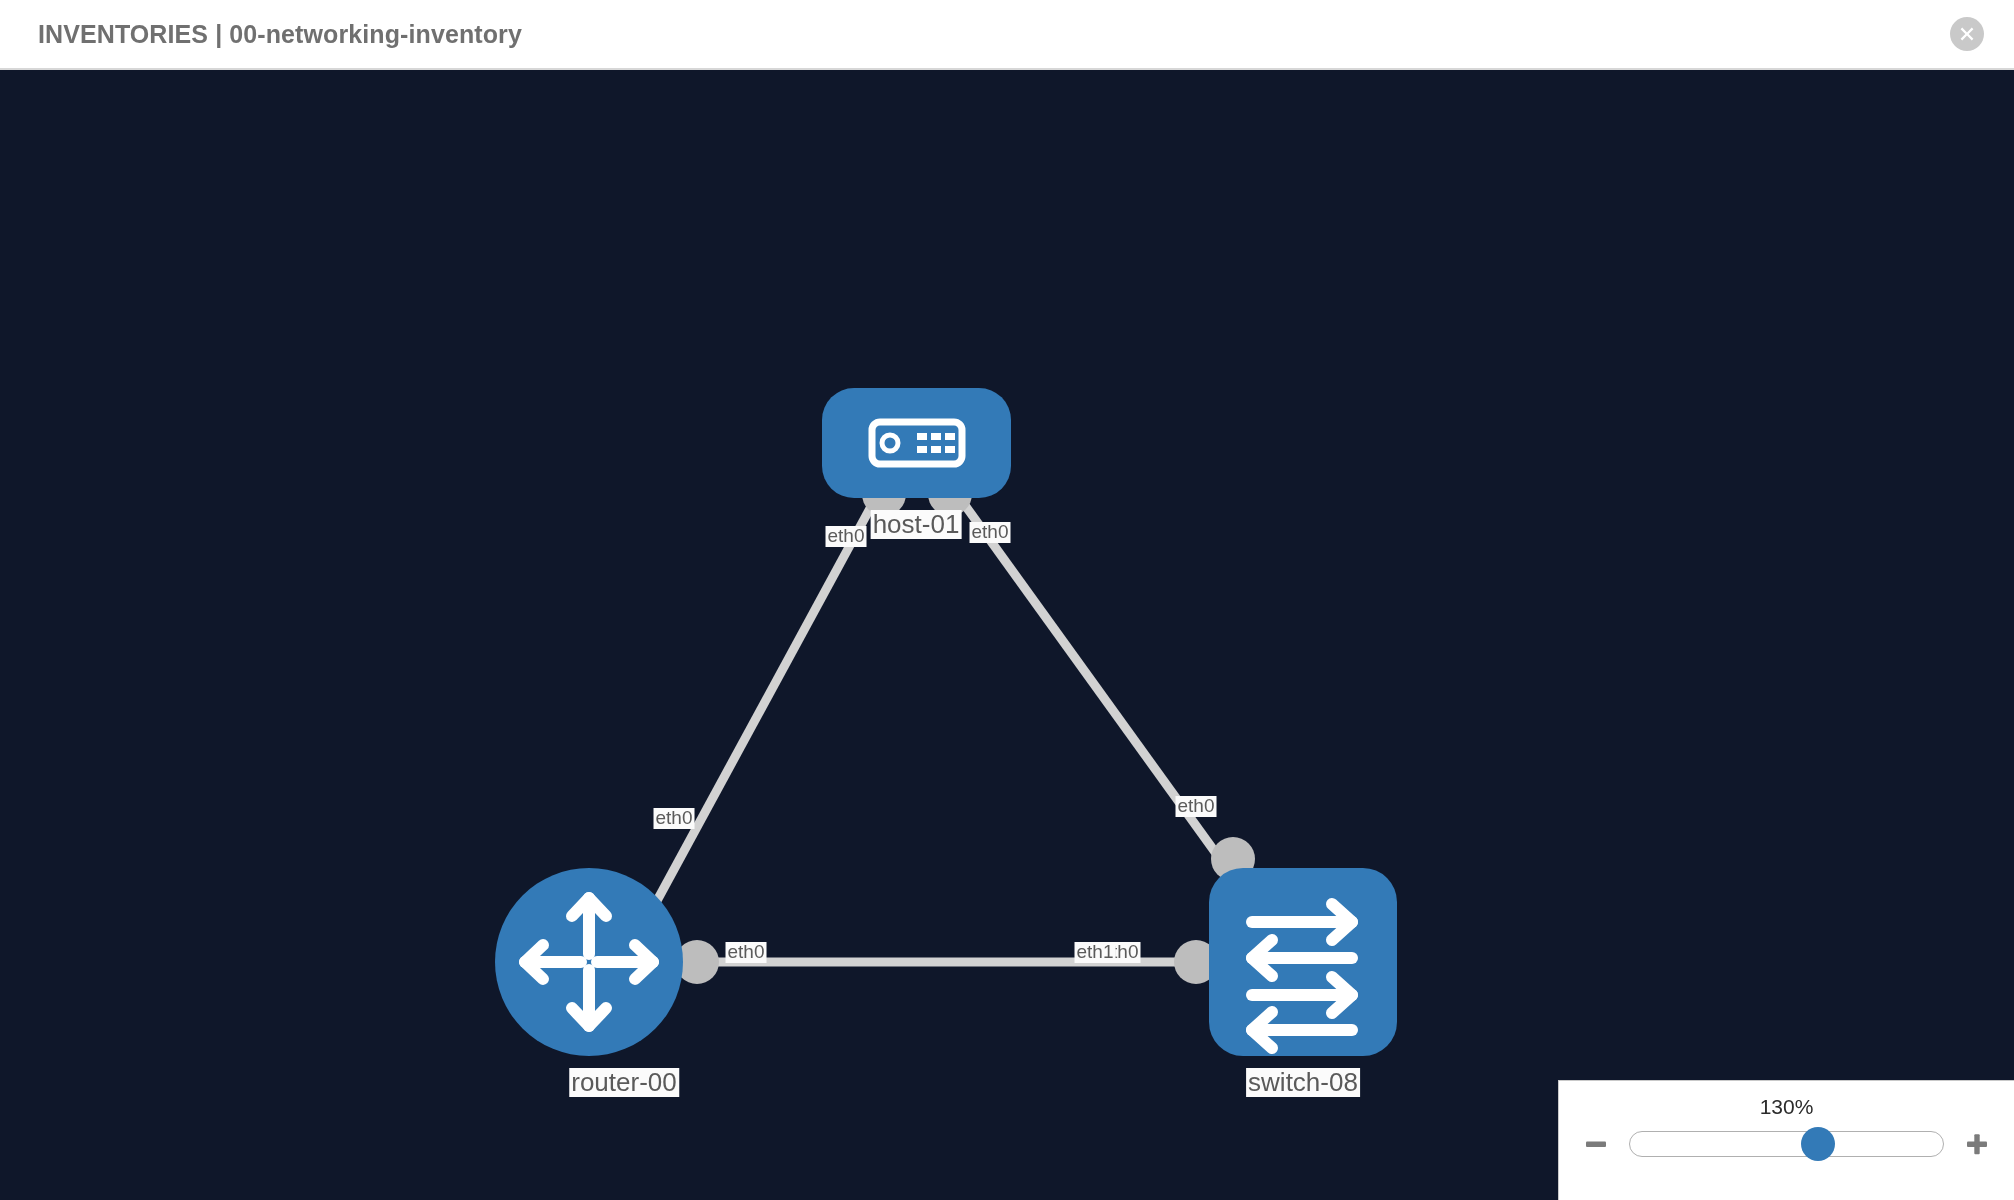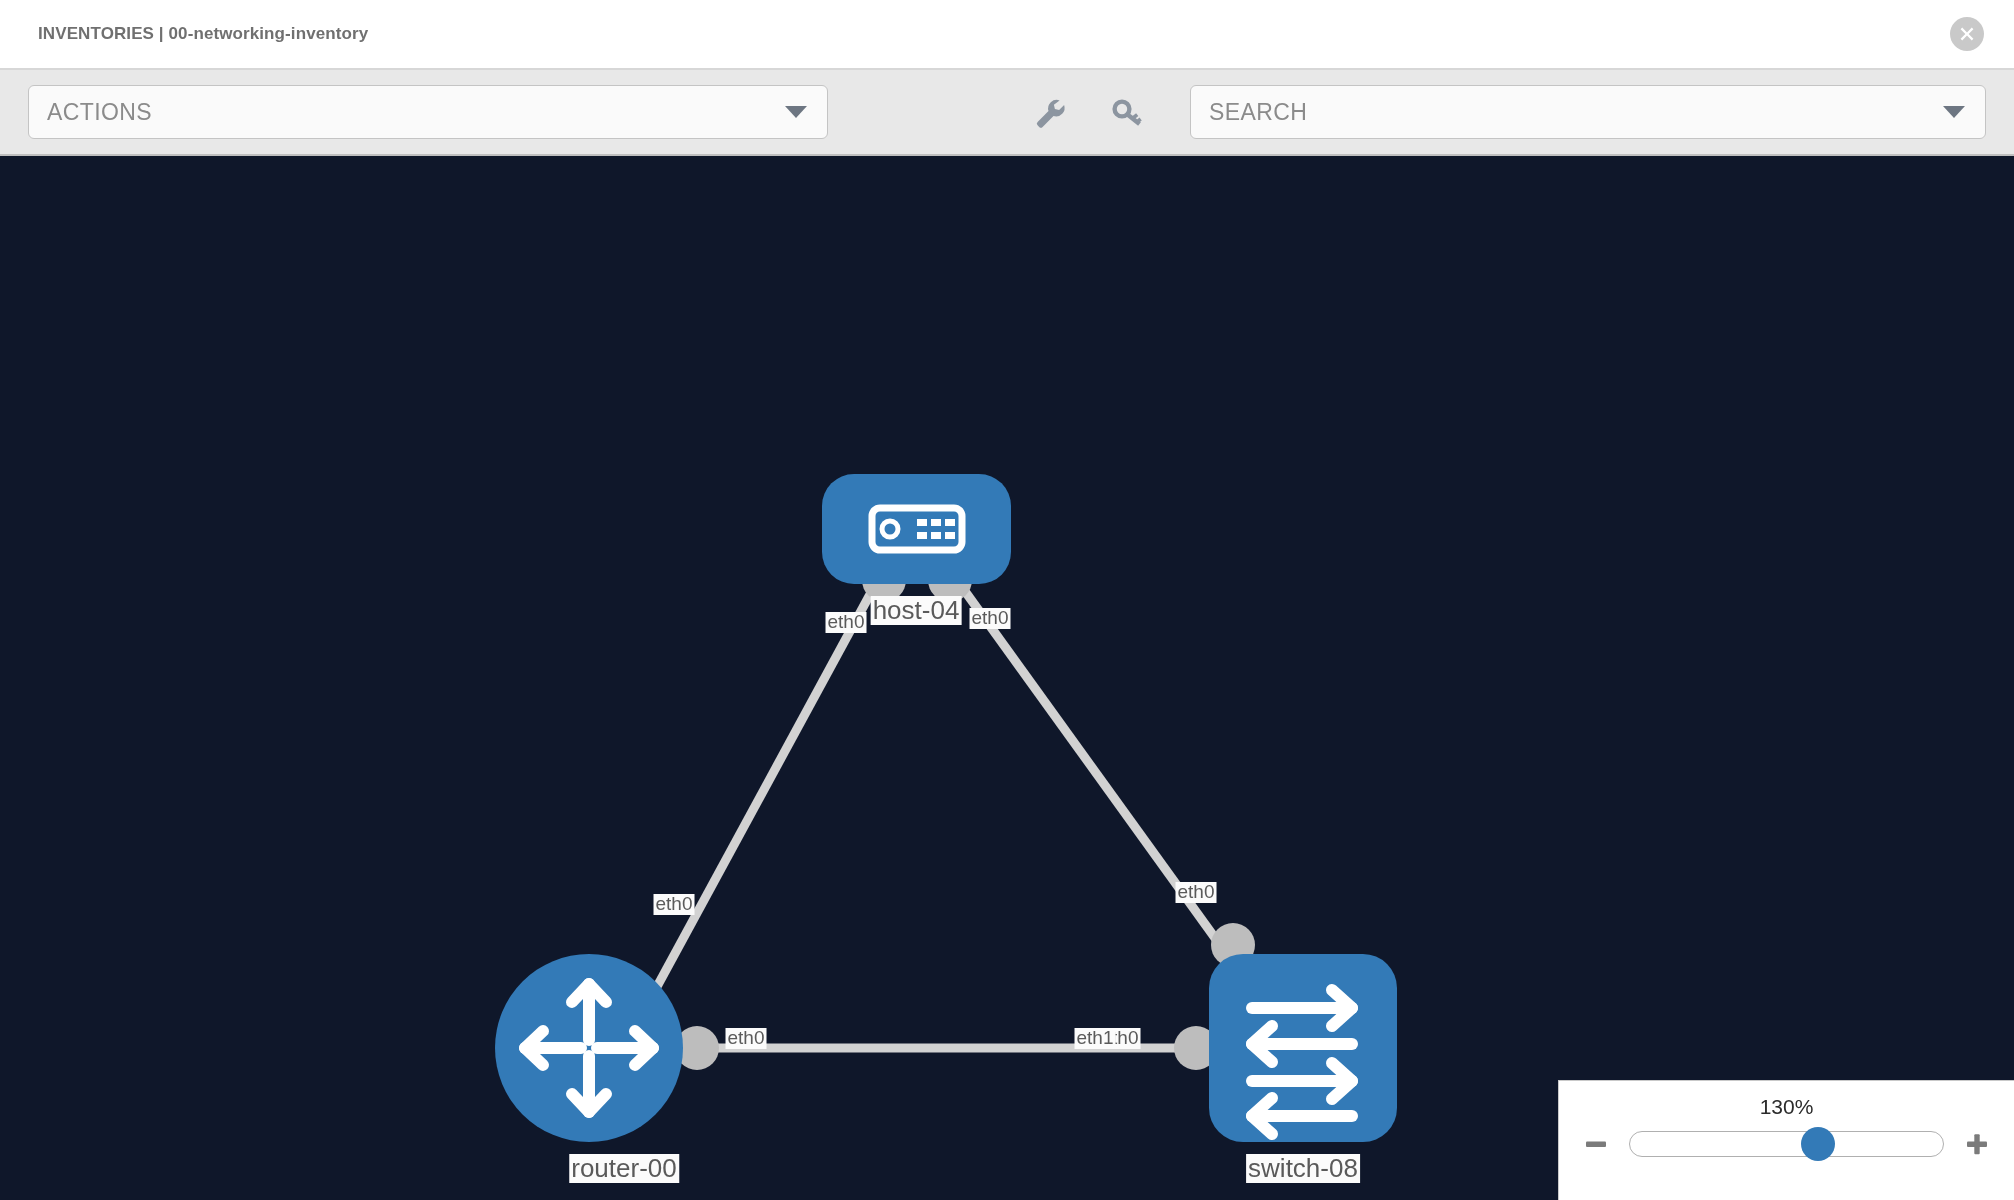--- a/index.html
+++ b/index.html
@@ -27,21 +27,21 @@
     position: relative;
     height: 70px;
     flex: 0 0 70px;
     background: #ffffff;
     border-bottom: 2px solid #d7d7d7;
     display: flex;
     align-items: center;
   }
   .header-title {
     margin-left: 38px;
-    font-size: 17px;
+    font-size: 25px;
     font-weight: bold;
     color: #707070;
     letter-spacing: 0.1px;
     white-space: nowrap;
   }
   .close-btn {
     position: absolute;
     right: 30px;
     top: 50%;
     transform: translateY(-50%);
@@ -233,48 +233,20 @@
 
   <div class="header">
     <div class="header-title">INVENTORIES | 00-networking-inventory</div>
     <button class="close-btn">
       <svg width="20" height="20" viewBox="0 0 20 20">
         <path d="M5.2 3.6 L10 8.4 L14.8 3.6 L16.4 5.2 L11.6 10 L16.4 14.8 L14.8 16.4 L10 11.6 L5.2 16.4 L3.6 14.8 L8.4 10 L3.6 5.2 Z" fill="#ffffff"></path>
       </svg>
     </button>
   </div>
 
-  <div class="toolbar">
-
-    <div class="actions-select">
-      <span class="label">ACTIONS</span>
-      <span class="caret"></span>
-    </div>
-
-    <div class="tool-icons">
-      <button class="tool-icon">
-        <svg width="36" height="36" viewBox="0 0 36 36">
-          <path d="M28.6 6.4 a8.6 8.6 0 0 0 -11.1 10.6 L6.6 27.9 a2.4 2.4 0 0 0 0 3.4 l1.6 1.6 a2.4 2.4 0 0 0 3.4 0 L22.5 22 a8.6 8.6 0 0 0 10.6 -11.1 l-5.0 5.0 l-4.2 -1.0 l-1.0 -4.2 Z" fill="#8c95a0"></path>
-        </svg>
-      </button>
-      <button class="tool-icon">
-        <svg width="36" height="36" viewBox="0 0 36 36">
-          <circle cx="13" cy="15" r="7.4" fill="none" stroke="#8c95a0" stroke-width="4.4"></circle>
-          <path d="M18.2 20.2 L30.5 30.0" stroke="#8c95a0" stroke-width="4.4" stroke-linecap="butt"></path>
-          <path d="M24.0 24.0 L28.2 20.6" stroke="#8c95a0" stroke-width="3.6" stroke-linecap="butt"></path>
-          <path d="M28.4 27.6 L31.6 25.0" stroke="#8c95a0" stroke-width="3.6" stroke-linecap="butt"></path>
-        </svg>
-      </button>
-    </div>
-
-    <div class="search-select">
-      <span class="label" placeholder="SEARCH">SEARCH</span>
-      <span class="caret"></span>
-    </div>
-  </div>
 
   <div class="canvas">
 
     <svg class="topology" viewBox="0 0 2014 1042">
 
       <g>
         <line x1="880" y1="420" x2="640" y2="862" stroke="#d2d2d2" stroke-width="9"></line>
         <line x1="954" y1="420" x2="1228" y2="800" stroke="#d2d2d2" stroke-width="9"></line>
         <line x1="660" y1="892" x2="1215" y2="892" stroke="#d2d2d2" stroke-width="9"></line>
       </g>
@@ -331,21 +303,21 @@
     </svg>
 
     <div class="iface-label" style="left:846px;  top:456px;">eth0</div>
     <div class="iface-label" style="left:990px;  top:452px;">eth0</div>
     <div class="iface-label" style="left:674px;  top:738px;">eth0</div>
     <div class="iface-label" style="left:1196px; top:726px;">eth0</div>
     <div class="iface-label" style="left:746px;  top:872px;">eth0</div>
     <div class="iface-label" style="left:1120px; top:872px;">eth0</div>
     <div class="iface-label" style="left:1095px; top:872px;">eth1</div>
 
-    <div class="node-label" style="left:916px;  top:440px;">host-04</div>
+    <div class="node-label" style="left:916px;  top:440px;">host-01</div>
     <div class="node-label" style="left:624px;  top:998px;">router-00</div>
     <div class="node-label" style="left:1303px; top:998px;">switch-08</div>
 
     <div class="zoom-panel">
       <div class="zoom-value">130%</div>
       <div class="zoom-row">
         <button class="zoom-btn">
           <svg width="26" height="26" viewBox="0 0 26 26">
             <rect x="3" y="10.5" width="20" height="5.4" rx="1" fill="#7b7b7b"></rect>
           </svg>

